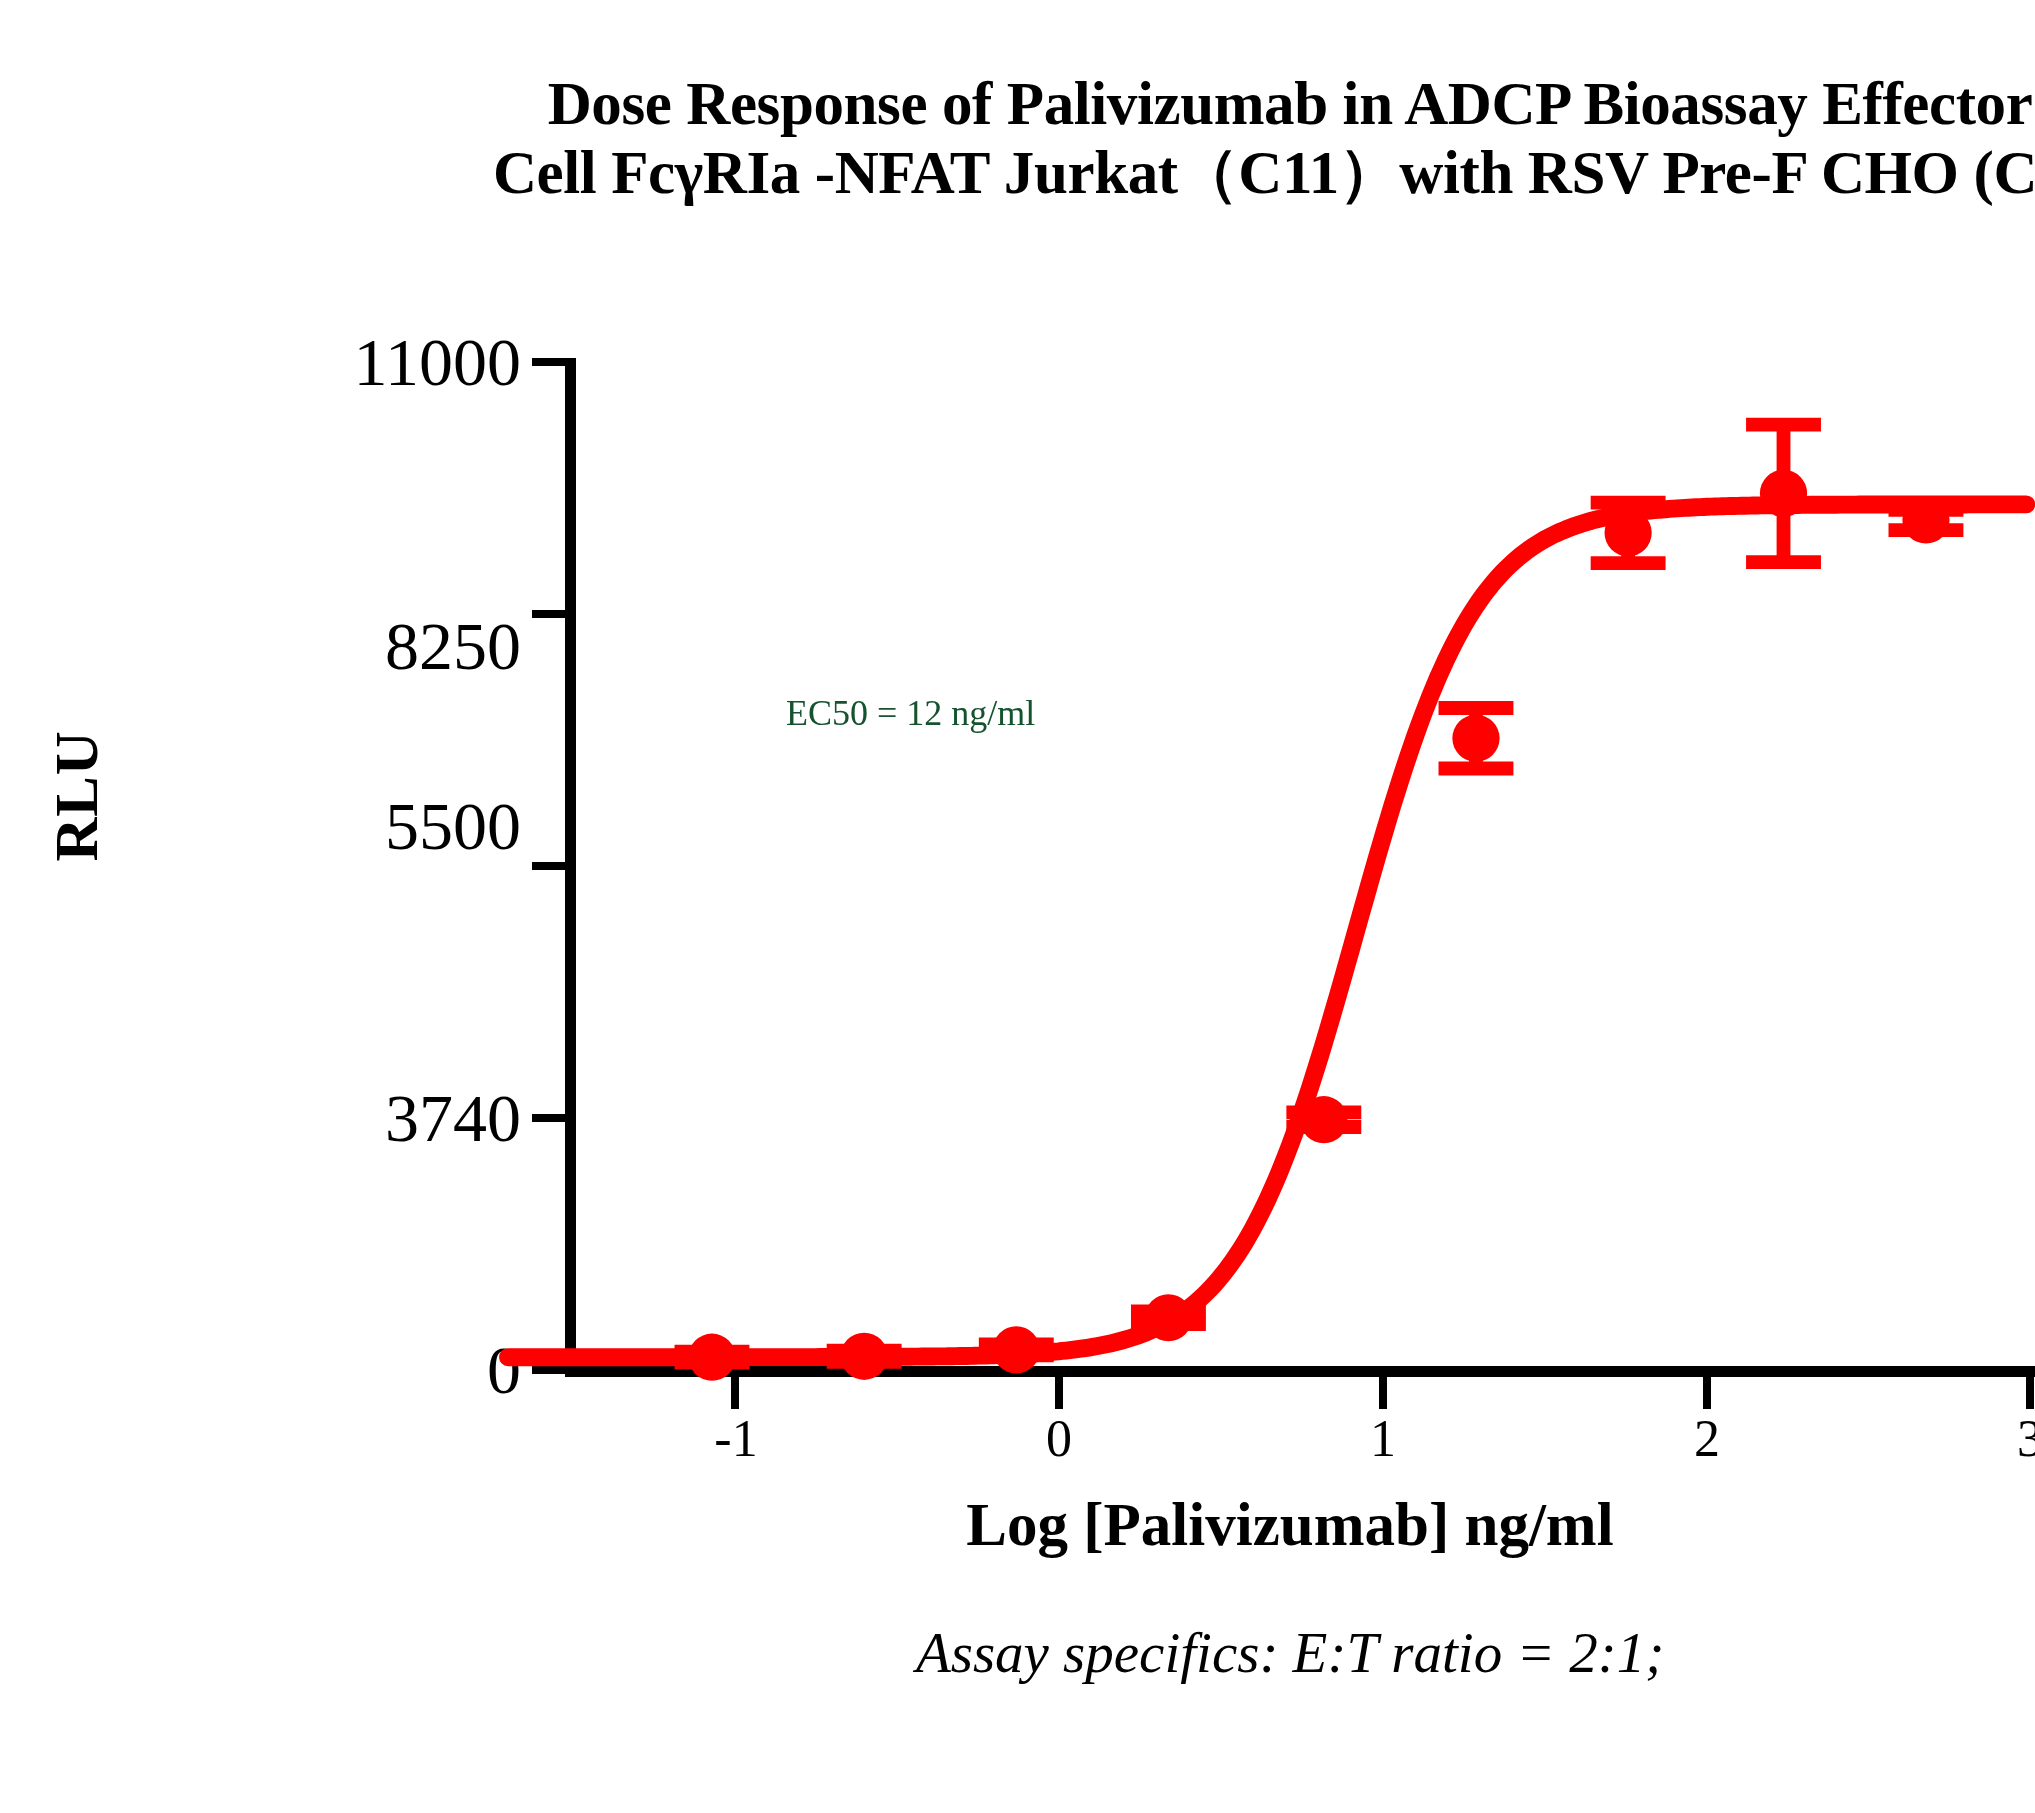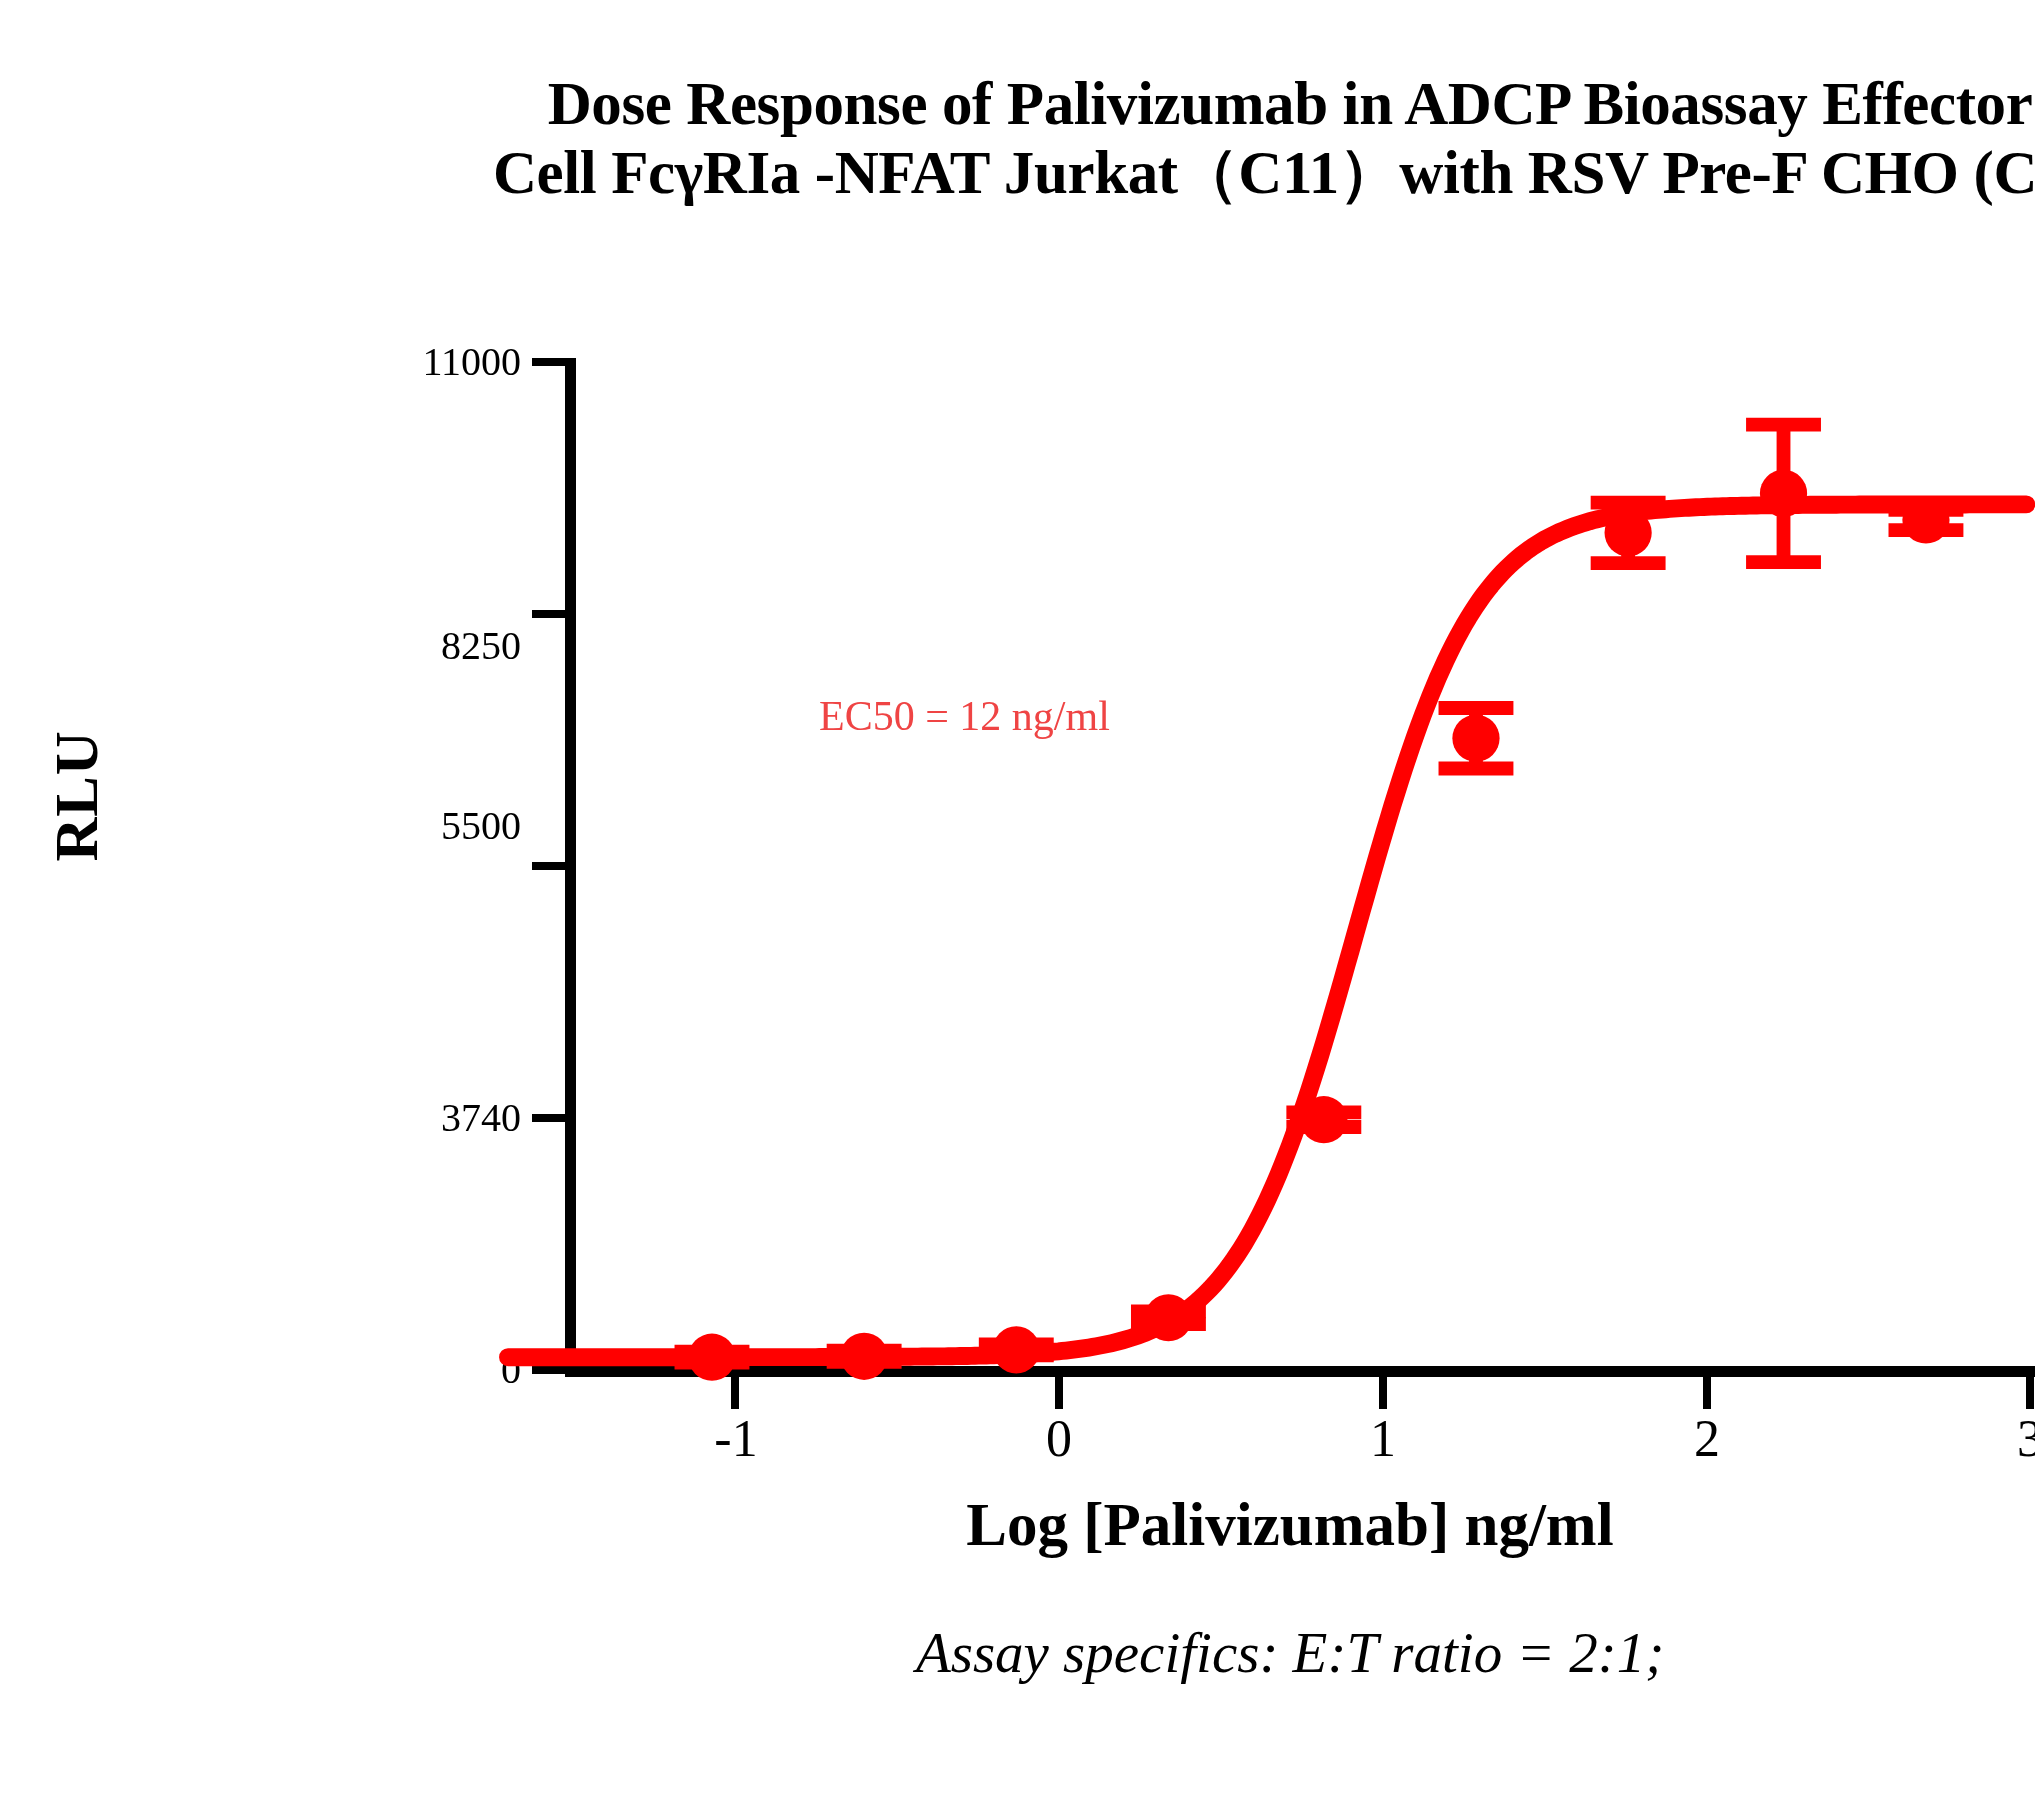--- a/index.html
+++ b/index.html
@@ -9,33 +9,33 @@
 
   
   .title-block{position:absolute;left:0;top:69px;width:2580px;text-align:center;}
   .title-line{font-family:"Liberation Serif",serif;font-weight:bold;font-size:61px;line-height:69px;color:#000;letter-spacing:-0.4px;white-space:nowrap;}
 
   #y-axis-spine{position:absolute;left:565px;top:358px;width:10.6px;height:1018px;background:#000;}
   #x-axis-spine{position:absolute;left:565px;top:1366px;width:1498px;height:10.6px;background:#000;}
 
   .y-tick{position:absolute;width:33px;height:8.1px;background:#000;left:532px;}
   .x-tick{position:absolute;width:8.1px;height:33px;background:#000;top:1376px;}
-  .ytl{position:absolute;font-size:40px;line-height:52px;color:#000;text-align:right;width:252px;left:269px;font-family:"Liberation Serif",serif;}
+  .ytl{position:absolute;font-size:68px;line-height:52px;color:#000;text-align:right;width:252px;left:269px;font-family:"Liberation Serif",serif;}
   .xtl{position:absolute;font-size:52px;line-height:52px;color:#000;text-align:center;width:122px;top:1413px;font-family:"Liberation Serif",serif;}
 
   
   #y-axis-title{position:absolute;left:-37px;top:761px;width:228px;text-align:center;
       font-size:61px;font-weight:bold;color:#000;transform:rotate(-90deg);transform-origin:center center;
       font-family:"Liberation Serif",serif;letter-spacing:0.8px;}
   #x-axis-title{position:absolute;left:0;top:1490px;width:2580px;text-align:center;
       font-size:61px;font-weight:bold;color:#000;font-family:"Liberation Serif",serif;}
 
   
-  #ec50-annotation{position:absolute;left:786px;top:692px;font-size:42px;color:#ef4444;
-      font-family:"Liberation Serif",serif;white-space:nowrap;margin-left:33px;}
+  #ec50-annotation{position:absolute;left:786px;top:692px;font-size:36px;color:#14532d;
+      font-family:"Liberation Serif",serif;white-space:nowrap;}
 
   
   #caption{position:absolute;left:0;top:1620px;width:2580px;text-align:center;
       font-size:57px;font-style:italic;color:#000;font-family:"Liberation Serif",serif;}
 
   
   #chart-svg{position:absolute;left:0;top:0;width:2580px;height:1813px;pointer-events:none;}
 </style>
 </head>
 <body>

